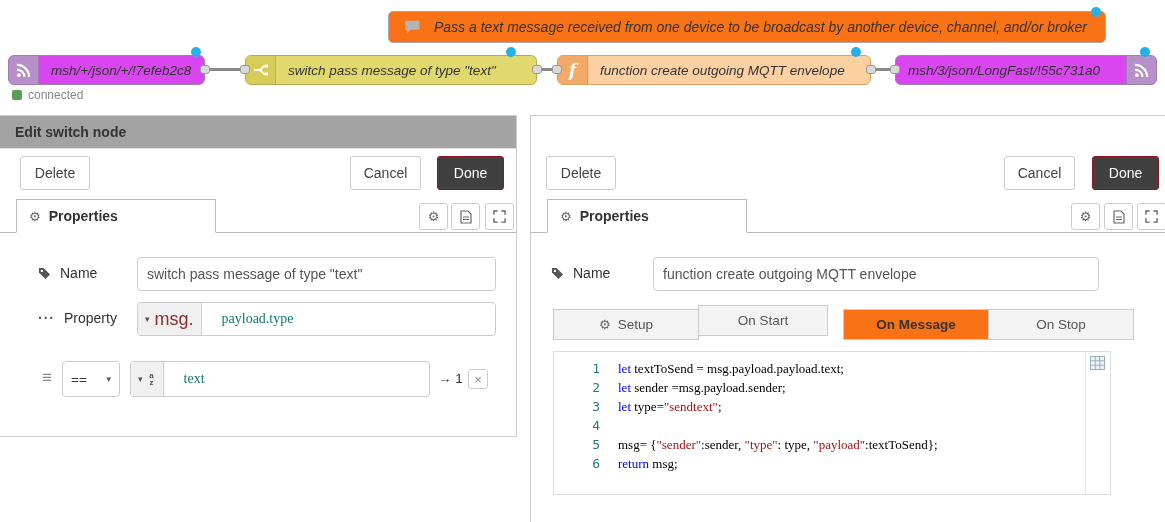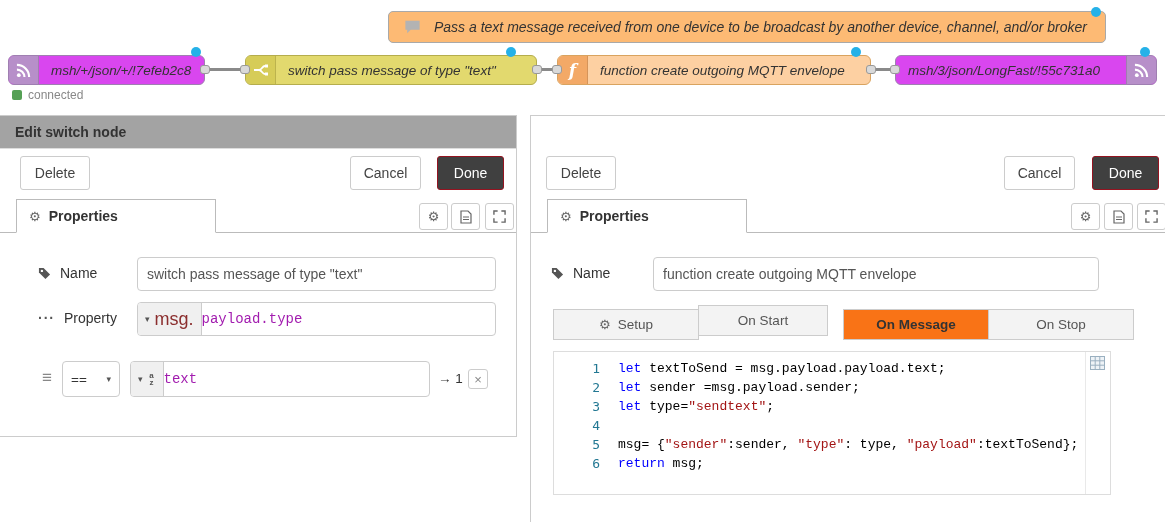--- a/index.html
+++ b/index.html
@@ -15,21 +15,21 @@
   .node-iconbox{height:28px;flex:0 0 30px;display:flex;align-items:center;justify-content:center}
   .iconbox-left{border-right:1px solid rgba(0,0,0,.12);border-radius:5px 0 0 5px}
   .iconbox-right{border-left:1px solid rgba(0,0,0,.12);border-radius:0 5px 5px 0}
   .mqtt{background:#d946ef;border-color:#9f7fb1}
   .mqtt .node-iconbox{background:#b78fc9}
   .switch{background:#e2d96e;border-color:#b5ad4d}
   .switch .node-iconbox{background:#d6cc58}
   .function{background:#fdd0a2;border-color:#d9a35f}
   .function .node-iconbox{background:#f3a967}
   .changed-dot{position:absolute;width:10px;height:10px;border-radius:50%;background:#25b1e8;z-index:3}
-  .comment-node{position:absolute;height:32px;background:#fdba74;border:1px solid #a9a9a9;border-radius:5px;display:flex;align-items:center;gap:12px;padding:0 14px;z-index:1}
+  .comment-node{position:absolute;height:32px;background:#f97316;border:1px solid #a9a9a9;border-radius:5px;display:flex;align-items:center;gap:12px;padding:0 14px;z-index:1}
   .comment-label{font-size:14px;font-style:italic;color:#333;white-space:nowrap}
   .node-status{position:absolute;display:flex;align-items:center;gap:6px;font-size:12px;color:#888}
   .status-square{width:10px;height:10px;border-radius:2px;background:#55a055}
   .fn-glyph{font-family:"DejaVu Serif","Liberation Serif",serif;font-style:italic;font-weight:bold;font-size:17px;color:#fff;line-height:1}
 
   
   .tray{position:absolute;background:#fff;border:1px solid #ccc}
   .tray-left{border-left:none}
   .tray-header{height:33px;background:#a3a3a3;border-bottom:1px solid #ddd;font-size:14px;font-weight:bold;line-height:32px;padding-left:15px;color:#333}
   .btn{position:absolute;height:34px;background:#fff;border:1px solid #ccc;border-radius:3px;font-family:inherit;font-size:14px;color:#444;cursor:pointer}
@@ -38,35 +38,35 @@
   .tab-active{position:absolute;top:0;left:16px;width:200px;height:34px;background:#fff;border:1px solid #bbb;border-bottom:1px solid #fff;display:flex;align-items:center;gap:8px;padding-left:12px;font-size:14px;font-weight:bold;color:#333}
   .gear-glyph{font-size:13px;color:#666;line-height:1;font-style:normal}
   .sq-btn{position:absolute;width:29px;height:27px;background:#fff;border:1px solid #ccc;border-radius:3px;display:flex;align-items:center;justify-content:center;cursor:pointer;color:#666}
   .flabel{position:absolute;display:flex;align-items:center;gap:9px;font-size:14px;color:#333}
   .ellipsis-icon{font-weight:bold;color:#555;letter-spacing:1px;font-size:14px}
   .field{position:absolute;height:34px;border:1px solid #ccc;border-radius:4px;font-family:inherit;font-size:14px;color:#555;padding:0 9px;background:#fff}
   .typed{position:absolute;height:34px;border:1px solid #ccc;border-radius:4px;background:#fff;display:flex;align-items:center;overflow:hidden}
   .ti-btn{height:100%;background:#f0f0f0;border:none;border-right:1px solid #ccc;display:flex;align-items:center;gap:5px;padding:0 7px;font-family:inherit;cursor:pointer}
   .caret{font-size:9px;color:#555;line-height:1;font-style:normal}
   .ti-type{font-size:18px;color:#8b2e2e}
-  .ti-val{border:none;outline:none;font-family:Liberation Mono, monospace;font-size:14px;color:#a21caf;padding:0 0;flex:1;min-width:0;background:transparent}
+  .ti-val{border:none;outline:none;font-family:Liberation Serif, serif;font-size:14px;color:#0f766e;padding:0 20px;flex:1;min-width:0;background:transparent}
   .drag-handle{position:absolute;font-size:17px;color:#888;cursor:grab;line-height:1}
   .op-select{position:absolute;height:36px;background:#fff;border:1px solid #ccc;border-radius:4px;display:flex;align-items:center;justify-content:space-between;padding:0 8px;font-size:13.5px;color:#333;cursor:pointer}
   .az-icon{width:8px;font-size:8px;line-height:7px;word-break:break-all;display:inline-block;color:#555;font-weight:bold}
   .rule-out{position:absolute;font-size:13.5px;color:#333}
   .rule-x{position:absolute;width:20px;height:20px;background:#fff;border:1px solid #ccc;border-radius:3px;color:#888;font-size:13px;line-height:17px;text-align:center;cursor:pointer}
 
   
   .ftab{position:absolute;height:31px;border:1px solid #ccc;background:#f3f3f3;display:flex;align-items:center;justify-content:center;gap:7px;font-size:13.5px;color:#555;cursor:pointer}
   .ftab.active{background:#f97316;font-weight:bold;color:#333}
 
   
   .editor{position:absolute;background:#fff;border:1px solid #ddd}
   .gutter{position:absolute;left:0;top:7px;width:46px;text-align:right;font-family:"DejaVu Sans Mono","Liberation Mono",monospace;font-size:13px;line-height:19px;color:#237893}
-  .codecol{position:absolute;left:64px;top:7px;right:4px;font-family:Liberation Mono, monospace;font-size:13px;line-height:19px;white-space:pre;color:#000}
+  .codecol{position:absolute;left:64px;top:7px;right:4px;font-family:Liberation Serif, serif;font-size:13px;line-height:19px;white-space:pre;color:#000}
   .tok-kw{color:#0000ff}
   .tok-str{color:#a31515}
   .tok-pl{color:#000}
   .editor-scroll-line{position:absolute;top:0;bottom:0;right:24px;width:1px;background:#e9e9e9}
   .minimap-icon{position:absolute;top:4px;right:5px}
 </style>
 </head>
 <body>
 
 <div>

